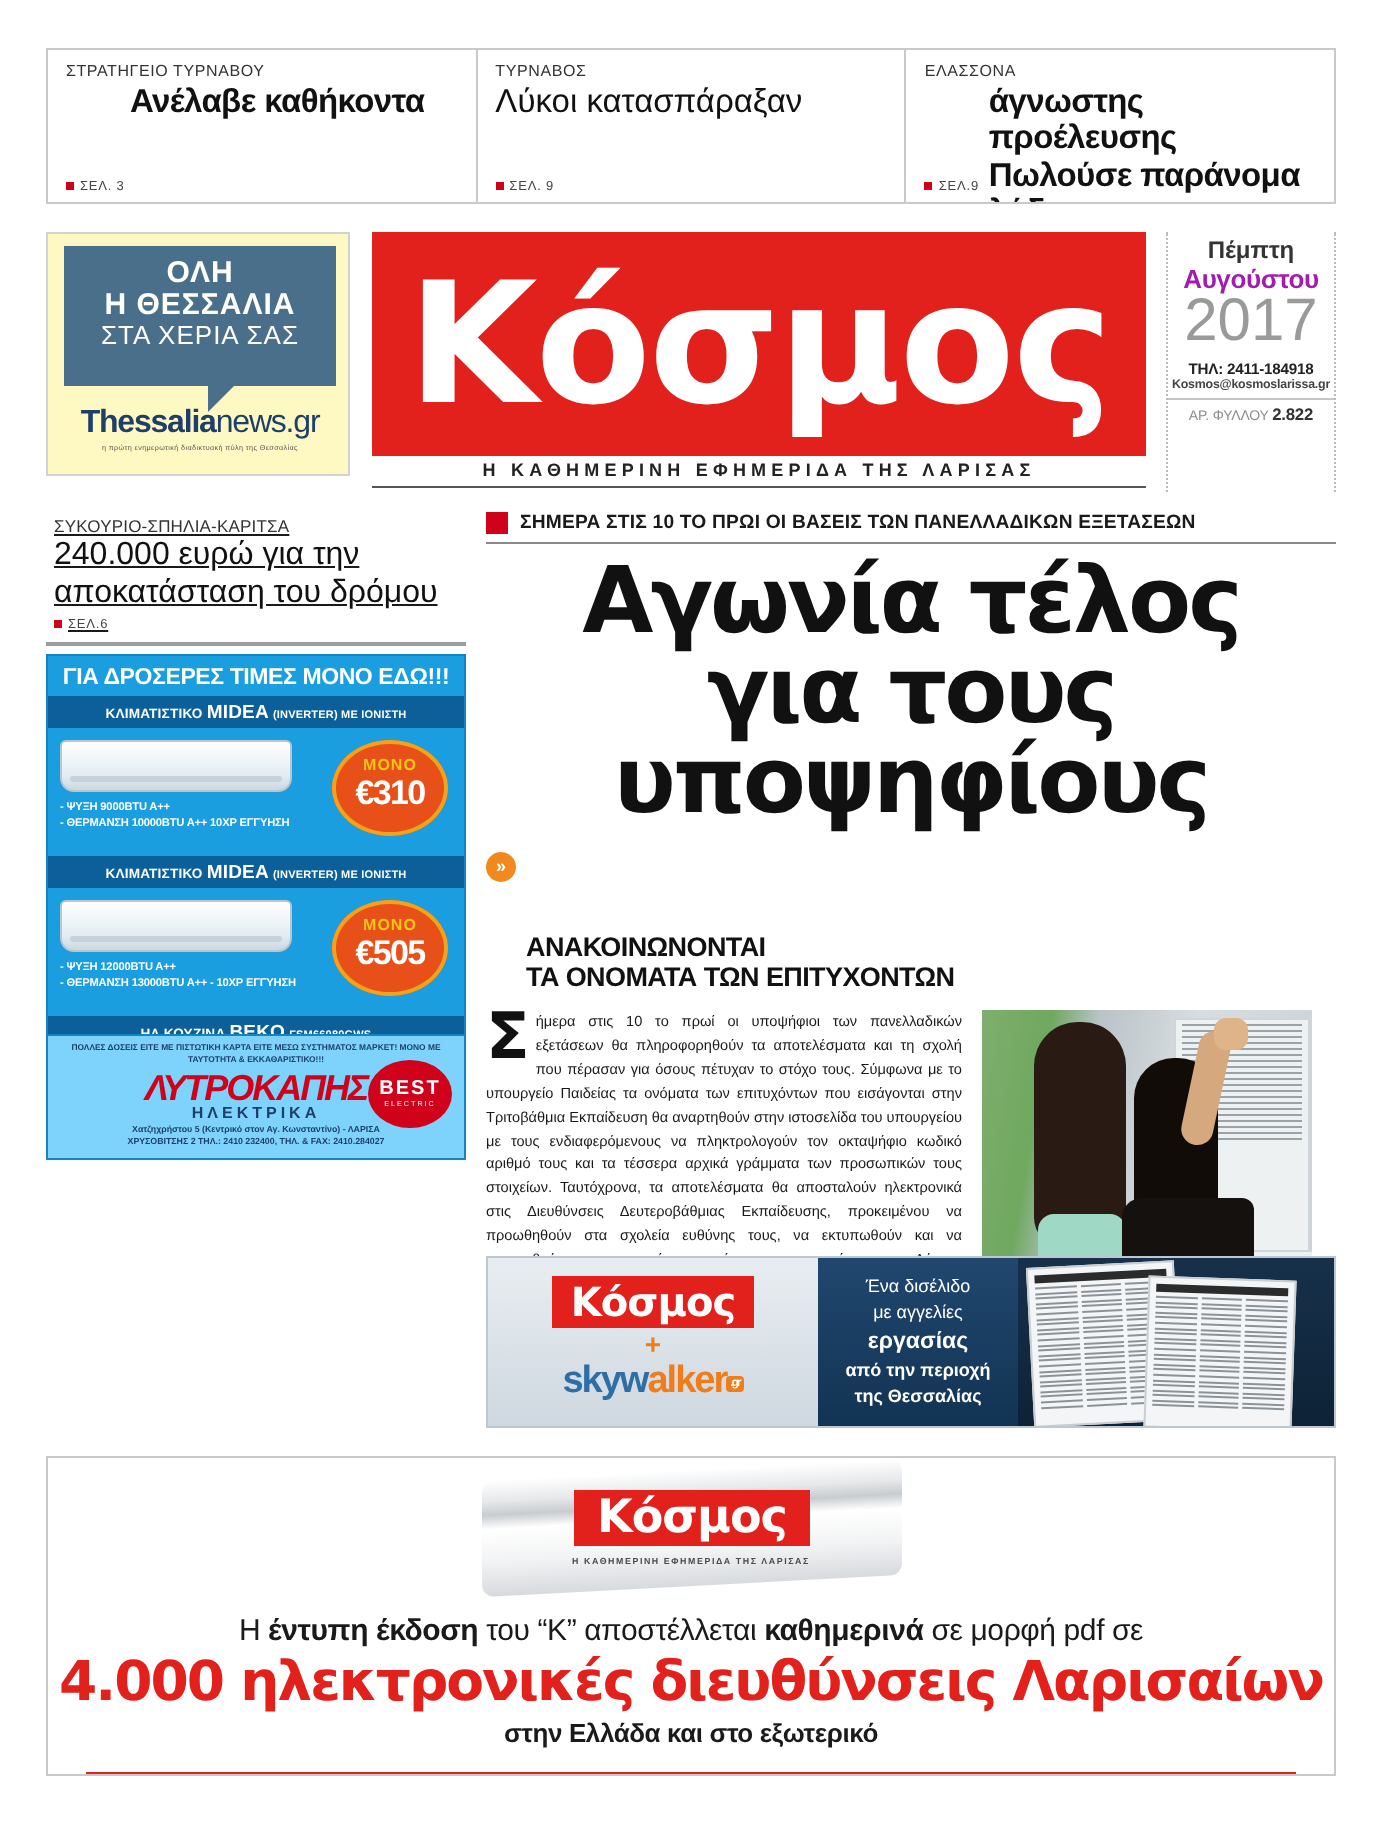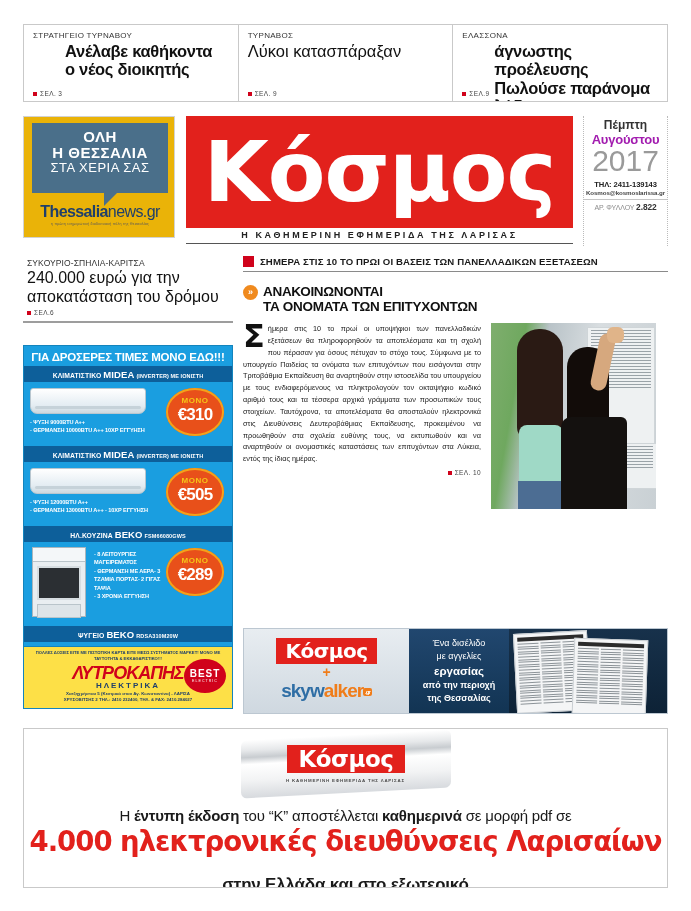--- a/index.html
+++ b/index.html
@@ -79,21 +79,21 @@
     position: absolute;
     left: 23px; top: 112px;
     width: 645px; height: 138px;
   }
   .promo-box {
     position: absolute;
     left: 0; top: 4px;
     width: 152px; height: 122px;
     border: 1px solid #d2d2d2;
     box-sizing: border-box;
-    background: #eab308;
+    background: #fef9c3;
   }
   .promo-bubble {
     position: absolute;
     left: 8px; top: 6px;
     width: 136px; height: 70px;
     background: #4a6f8a;
     color: #fff;
     text-align: center;
     padding-top: 6px;
     box-sizing: border-box;
@@ -193,21 +193,22 @@
   
   .left-col {
     position: absolute;
     left: 23px; top: 256px;
     width: 210px;
   }
   .side-story {
     padding: 2px 4px 0 4px;
     border-bottom: 2.5px solid #9d9d9d;
     padding-bottom: 5px;
-    margin-bottom: 22px;
+    margin-bottom: 4px;
+    text-decoration: underline;
   }
   .side-kicker {
     font-size: 8.5px;
     color: #333;
     letter-spacing: 0.1px;
     margin-bottom: 1px;
   }
   .side-title {
     font-size: 16px;
     line-height: 1.16;
@@ -216,21 +217,21 @@
   .side-page {
     font-size: 6.5px;
     color: #444;
     letter-spacing: 0.4px;
     margin-top: 3px;
   }
 
   
   .ad-electro {
     position: relative;
-    width: 210px; height: 364px;
+    width: 210px; height: 253px;
     background: #1a9ee0;
     border: 1px solid #1384bd;
     box-sizing: border-box;
     overflow: hidden;
   }
   .ad-head {
     text-align: center;
     color: #ffffff;
     font-size: 11.5px;
     font-weight: bold;
@@ -342,21 +343,21 @@
     font-size: 5.6px;
     color: #ffffff;
     font-weight: bold;
     line-height: 1.5;
     letter-spacing: -0.1px;
   }
   .ad-footer {
     position: absolute;
     left: 0; bottom: 0;
     width: 100%;
-    background: #fde047;
+    background: #7dd3fc;
     height: 62px;
     border-top: 1px solid #1384bd;
     box-sizing: border-box;
     overflow: hidden;
   }
   .ad-terms {
     text-align: center;
     font-size: 4.2px;
     color: #1f3f6b;
     font-weight: bold;
@@ -453,20 +454,21 @@
     line-height: 15px;
     flex: none;
     margin: 1px 5px 0 0;
   }
   .sub-head {
     font-size: 13.5px;
     font-weight: bold;
     line-height: 1.12;
     color: #111;
     letter-spacing: -0.3px;
+    margin-top: 41px;
   }
 
   .body-wrap {
     position: relative;
     margin-top: 9px;
     display: flex;
     gap: 10px;
   }
   .body-text {
     width: 238px;
@@ -705,45 +707,44 @@
   .bb-l2 {
     font-size: 27.5px;
     font-weight: bold;
     color: #e2211c;
     letter-spacing: -1px;
     line-height: 1.12;
     margin-top: 2px;
     font-family: "DejaVu Sans", sans-serif;
   }
   .bb-l3 {
-    font-size: 17px;
+    font-size: 13px;
     font-weight: bold;
     color: #1a1a1a;
-    margin-top: 18px;
+    margin-top: 2px;
     letter-spacing: -0.2px;
   }
   .bb-rule {
     width: 605px;
     height: 4px;
     background: #e2211c;
     margin: 12px auto 0;
   }
 </style>
 </head>
 <body>
 
 <div class="page">
 
   <div class="teaser-strip">
 
     <div class="teaser">
       <div class="teaser-kicker">ΣΤΡΑΤΗΓΕΙΟ ΤΥΡΝΑΒΟΥ</div>
       <div class="teaser-title bold">
         <div>Ανέλαβε καθήκοντα</div>
-        <div>ο νέος διοικητής</div>
       </div>
       <div class="teaser-page"><span class="sq"></span><span>ΣΕΛ. 3</span></div>
     </div>
 
     <div class="teaser">
       <div class="teaser-kicker">ΤΥΡΝΑΒΟΣ</div>
       <div class="teaser-title">
         <div>Λύκοι κατασπάραξαν</div>
       </div>
       <div class="teaser-page"><span class="sq"></span><span>ΣΕΛ. 9</span></div>
@@ -777,21 +778,21 @@
     <div class="logo-box">
       <div class="logo-red"></div>
       <div class="logo-word">Κόσμος</div>
       <div class="logo-tagline">Η ΚΑΘΗΜΕΡΙΝΗ ΕΦΗΜΕΡΙΔΑ ΤΗΣ ΛΑΡΙΣΑΣ</div>
     </div>
 
     <div class="date-box">
       <div class="date-day">Πέμπτη</div>
       <div class="date-month">Αυγούστου</div>
       <div class="date-year">2017</div>
-      <div class="date-tel">ΤΗΛ: 2411-139143</div>
+      <div class="date-tel">ΤΗΛ: 2411-184918</div>
       <div class="date-mail">Kosmos@kosmoslarissa.gr</div>
       <div class="date-issue"><span>ΑΡ. ΦΥΛΛΟΥ</span> <b>2.822</b></div>
     </div>
 
   </div>
 
   <div class="left-col">
 
     <div class="side-story">
       <div class="side-kicker">ΣΥΚΟΥΡΙΟ-ΣΠΗΛΙΑ-ΚΑΡΙΤΣΑ</div>
@@ -890,20 +891,24 @@
     </div>
   </div>
 
   <div class="main-col">
 
     <div class="main-kicker-wrap">
       <div class="main-kicker-sq"></div>
       <div class="main-kicker">ΣΗΜΕΡΑ ΣΤΙΣ 10 ΤΟ ΠΡΩΙ ΟΙ ΒΑΣΕΙΣ ΤΩΝ ΠΑΝΕΛΛΑΔΙΚΩΝ ΕΞΕΤΑΣΕΩΝ</div>
     </div>
 
+    <div class="headline">
+      <span class="l1">Αγωνία τέλος</span>
+      <span class="l2">για τους υποψηφίους</span>
+    </div>
 
     <div class="sub-wrap">
       <div class="sub-icon">»</div>
       <div class="sub-head">
         <div>ΑΝΑΚΟΙΝΩΝΟΝΤΑΙ</div>
         <div>ΤΑ ΟΝΟΜΑΤΑ ΤΩΝ ΕΠΙΤΥΧΟΝΤΩΝ</div>
       </div>
     </div>
 
     <div class="body-wrap">

